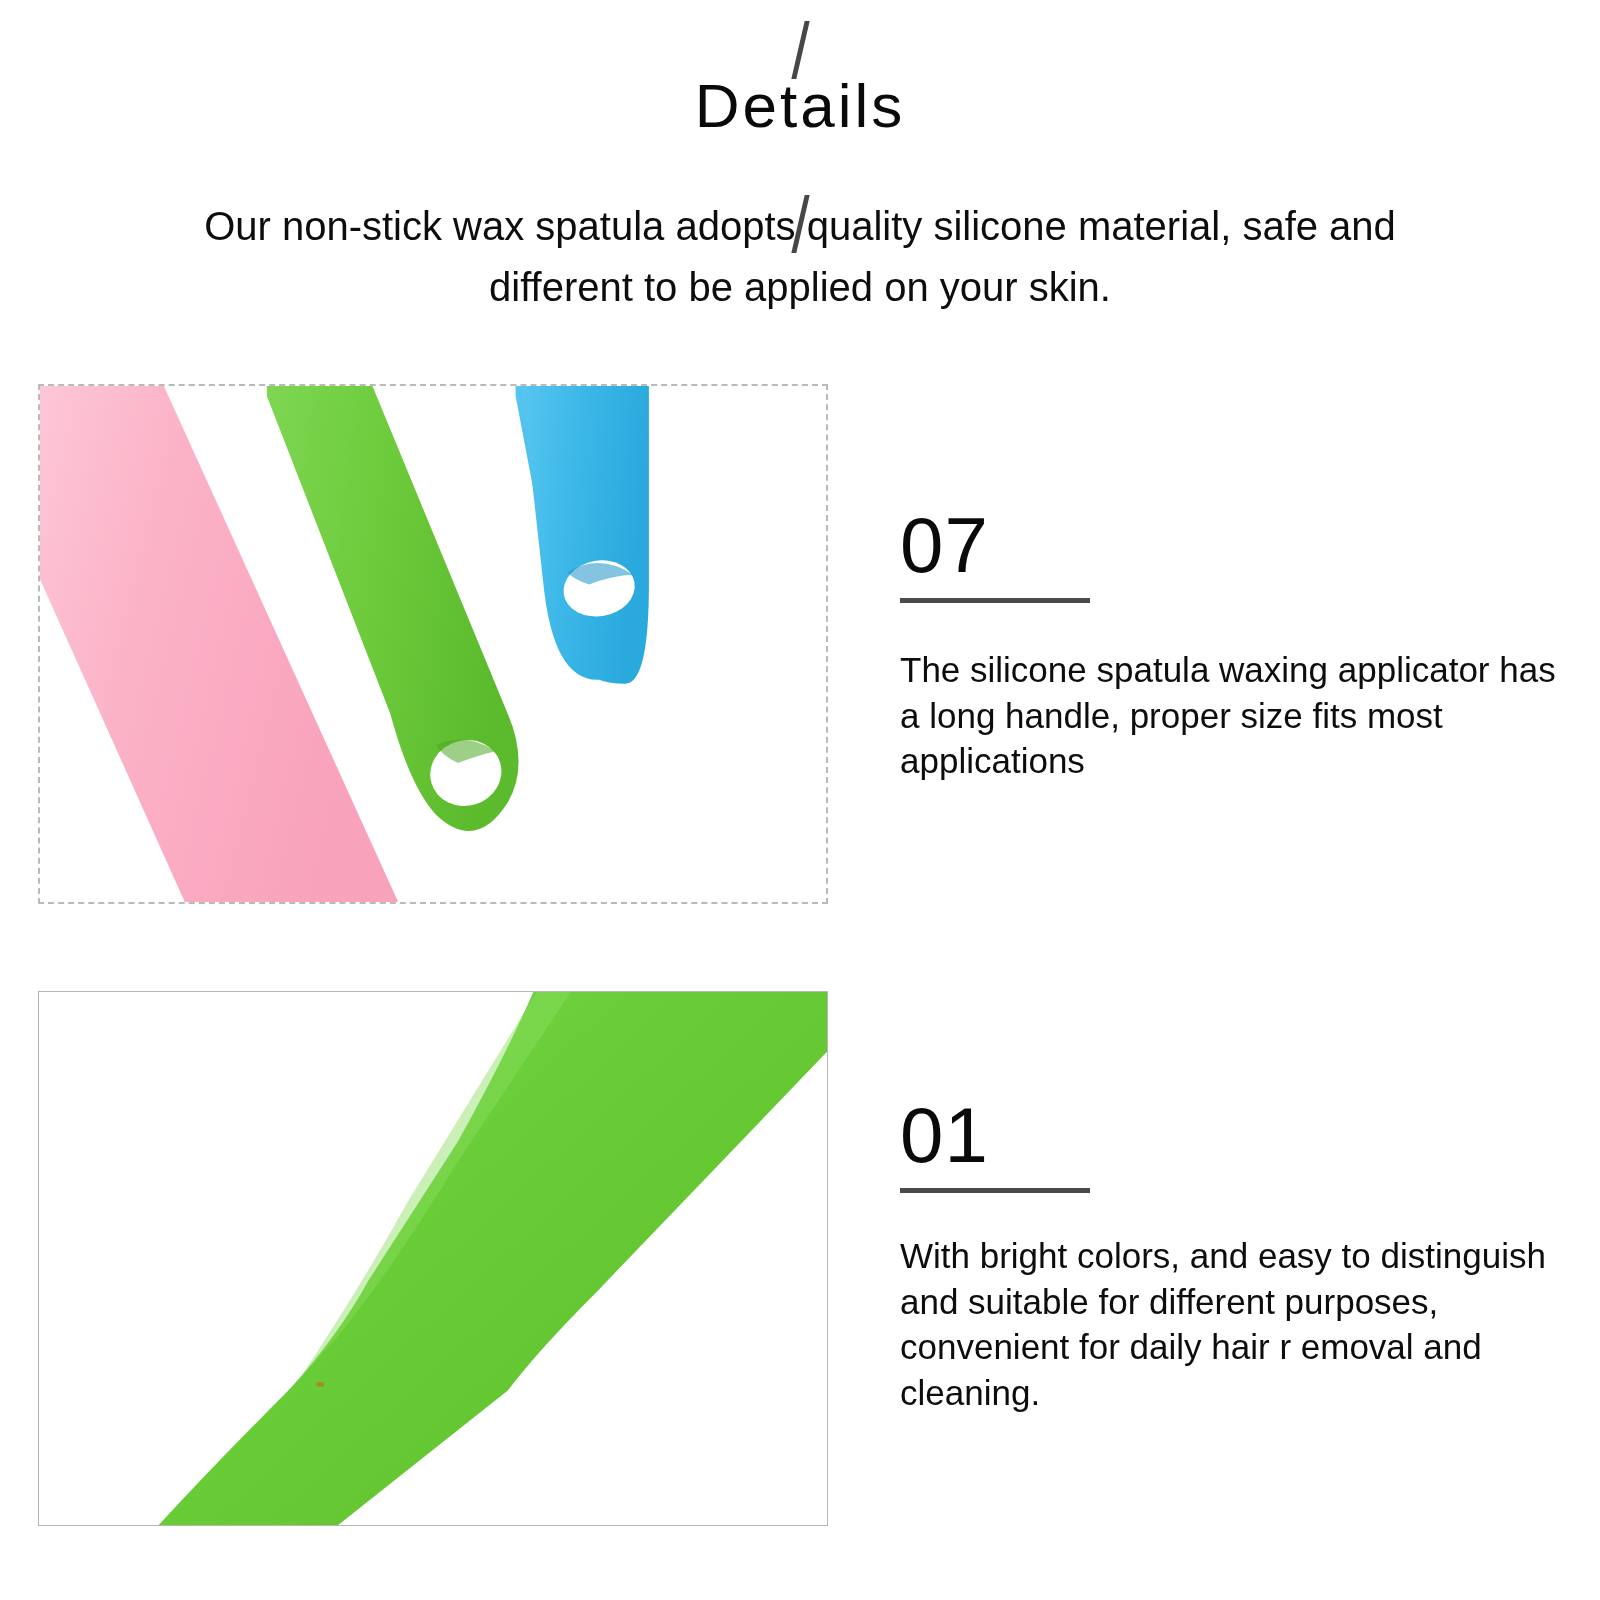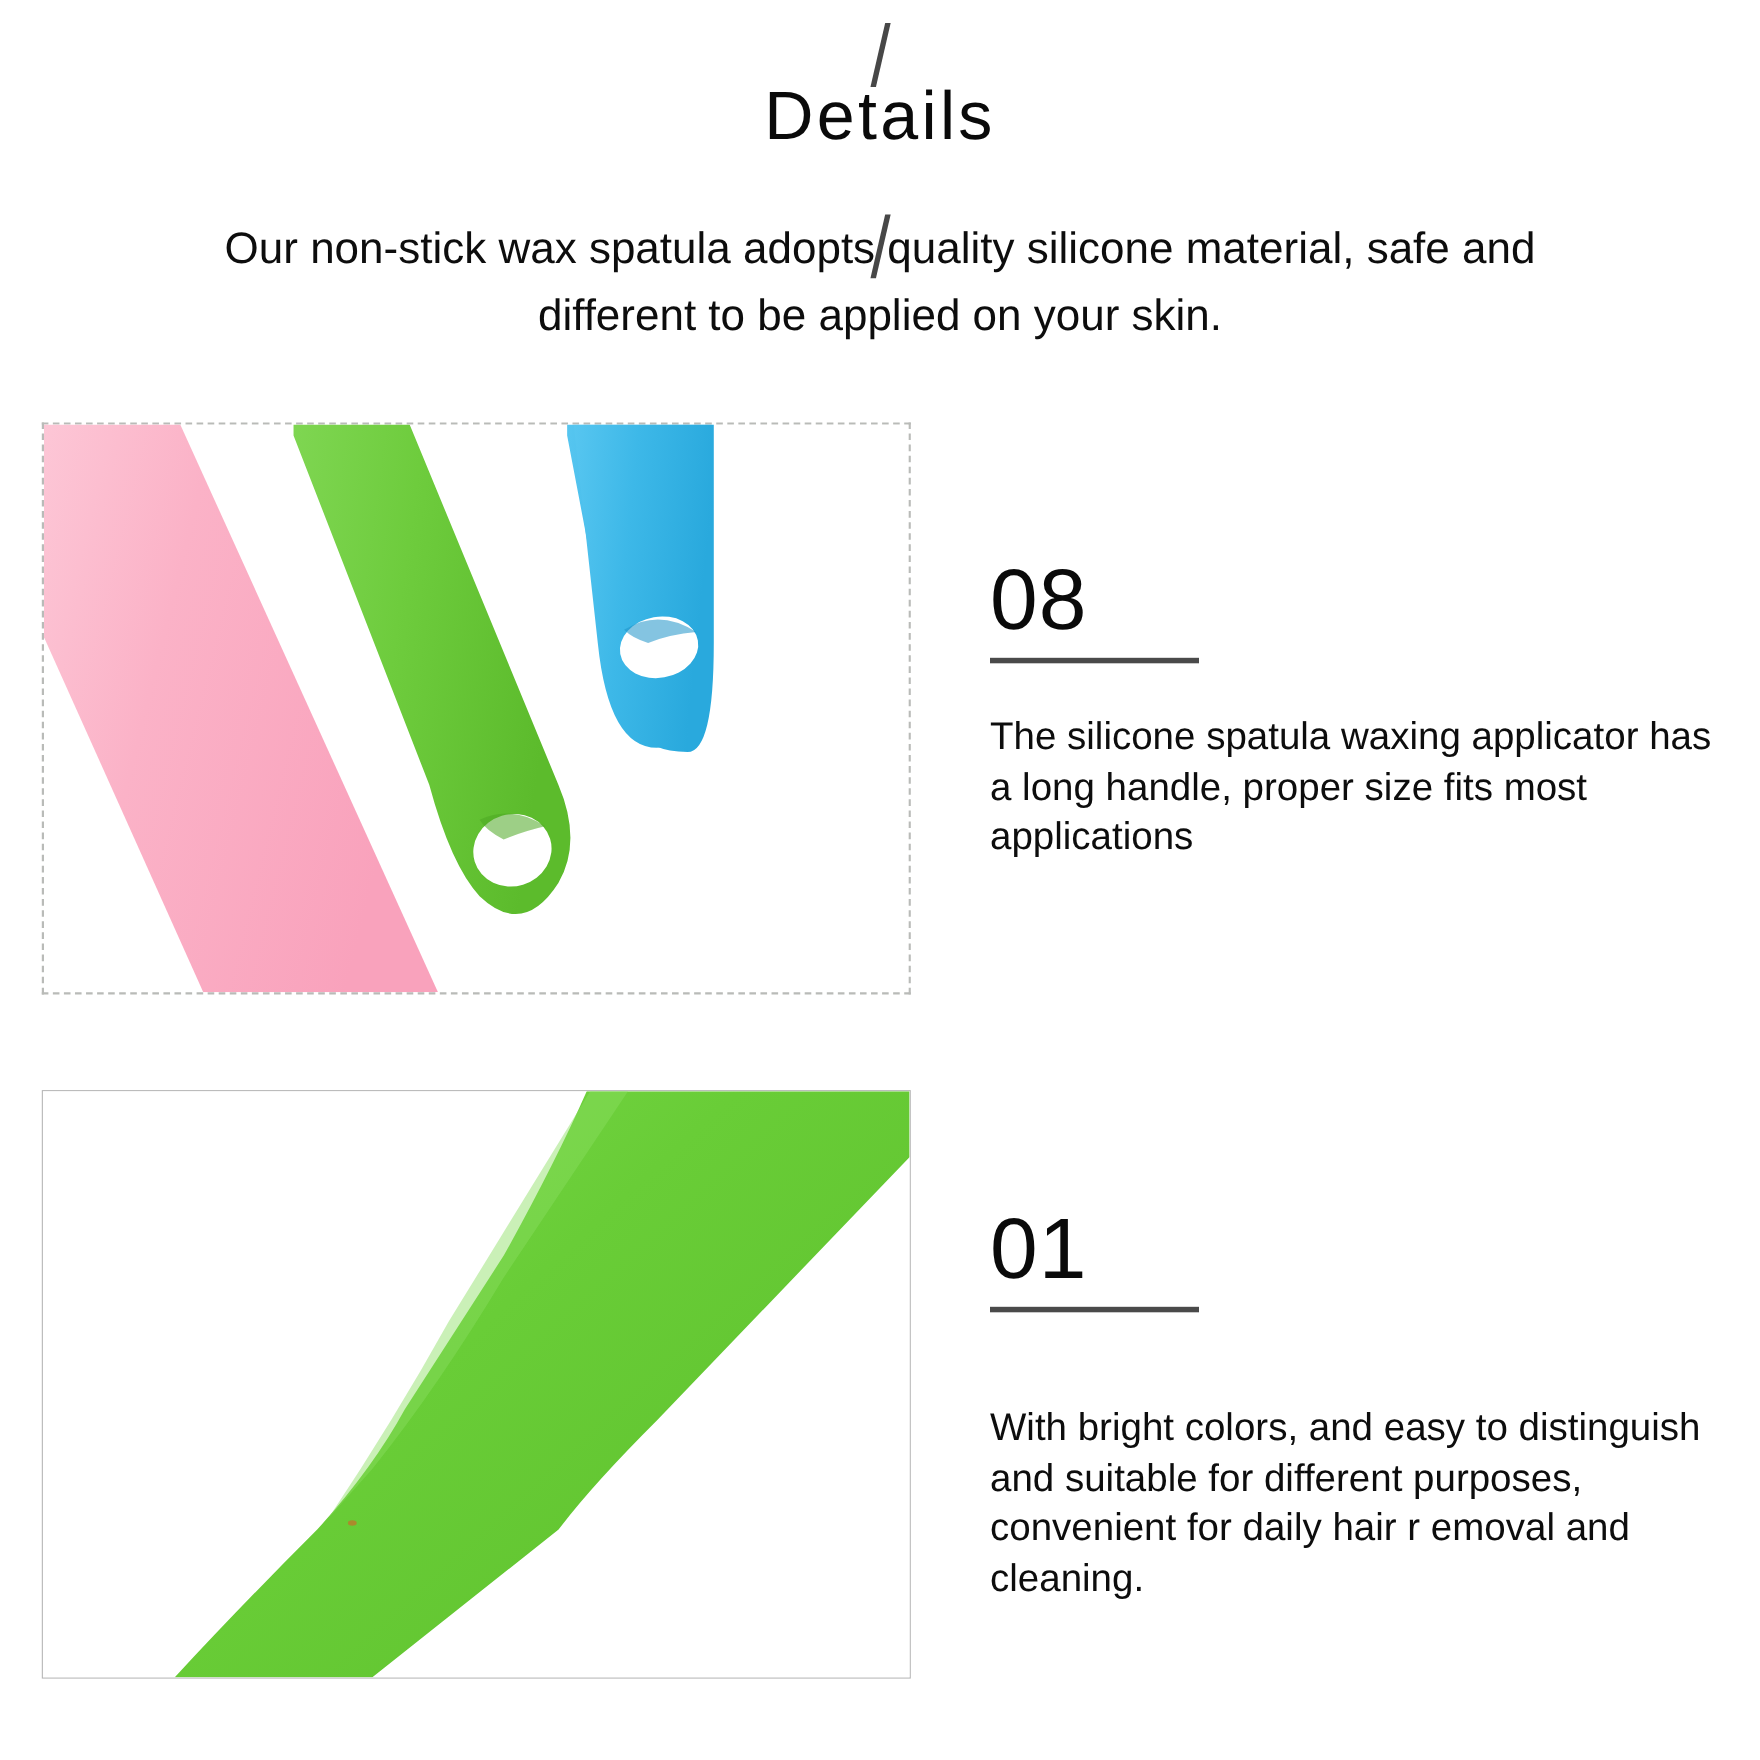--- a/index.html
+++ b/index.html
@@ -114,21 +114,21 @@
     width: 190px;
     height: 5px;
     background: #4a4a4a;
   }
   .block-body {
     margin-top: 44px;
     font-size: 35px;
     line-height: 1.30;
     color: #0d0d0d;
   }
-  #block-2 .block-body { margin-top: 82px; }
+  #block-2 .block-body { margin-top: 40px; }
 </style>
 </head>
 <body>
 
 <div class="header">
   <span class="slash"></span>
   <span class="title-text">Details</span>
   <span class="slash"></span>
 </div>
 
@@ -191,21 +191,21 @@
              L 420 150 Q 470 60 500 -10 Z" fill="url(#gBlade)"></path>
 
     <path d="M 505 -10 L 540 -10 L 420 170 Q 360 270 300 345 L 260 390
              Q 320 300 370 210 Z" fill="#8ade5f" opacity="0.45"></path>
 
     <ellipse cx="282" cy="394" rx="4" ry="2.5" fill="#c2742a" opacity="0.75"></ellipse>
   </svg>
 </div>
 
 <div class="block" id="block-1">
-  <div class="block-number">08</div>
+  <div class="block-number">07</div>
   <div class="block-rule"></div>
   <div class="block-body">The silicone spatula waxing applicator has a long handle, proper size fits most applications</div>
 </div>
 
 <div class="block" id="block-2">
   <div class="block-number">01</div>
   <div class="block-rule"></div>
   <div class="block-body">With bright colors, and easy to distinguish and suitable for different purposes, convenient for daily hair r emoval and cleaning.</div>
 </div>
 

